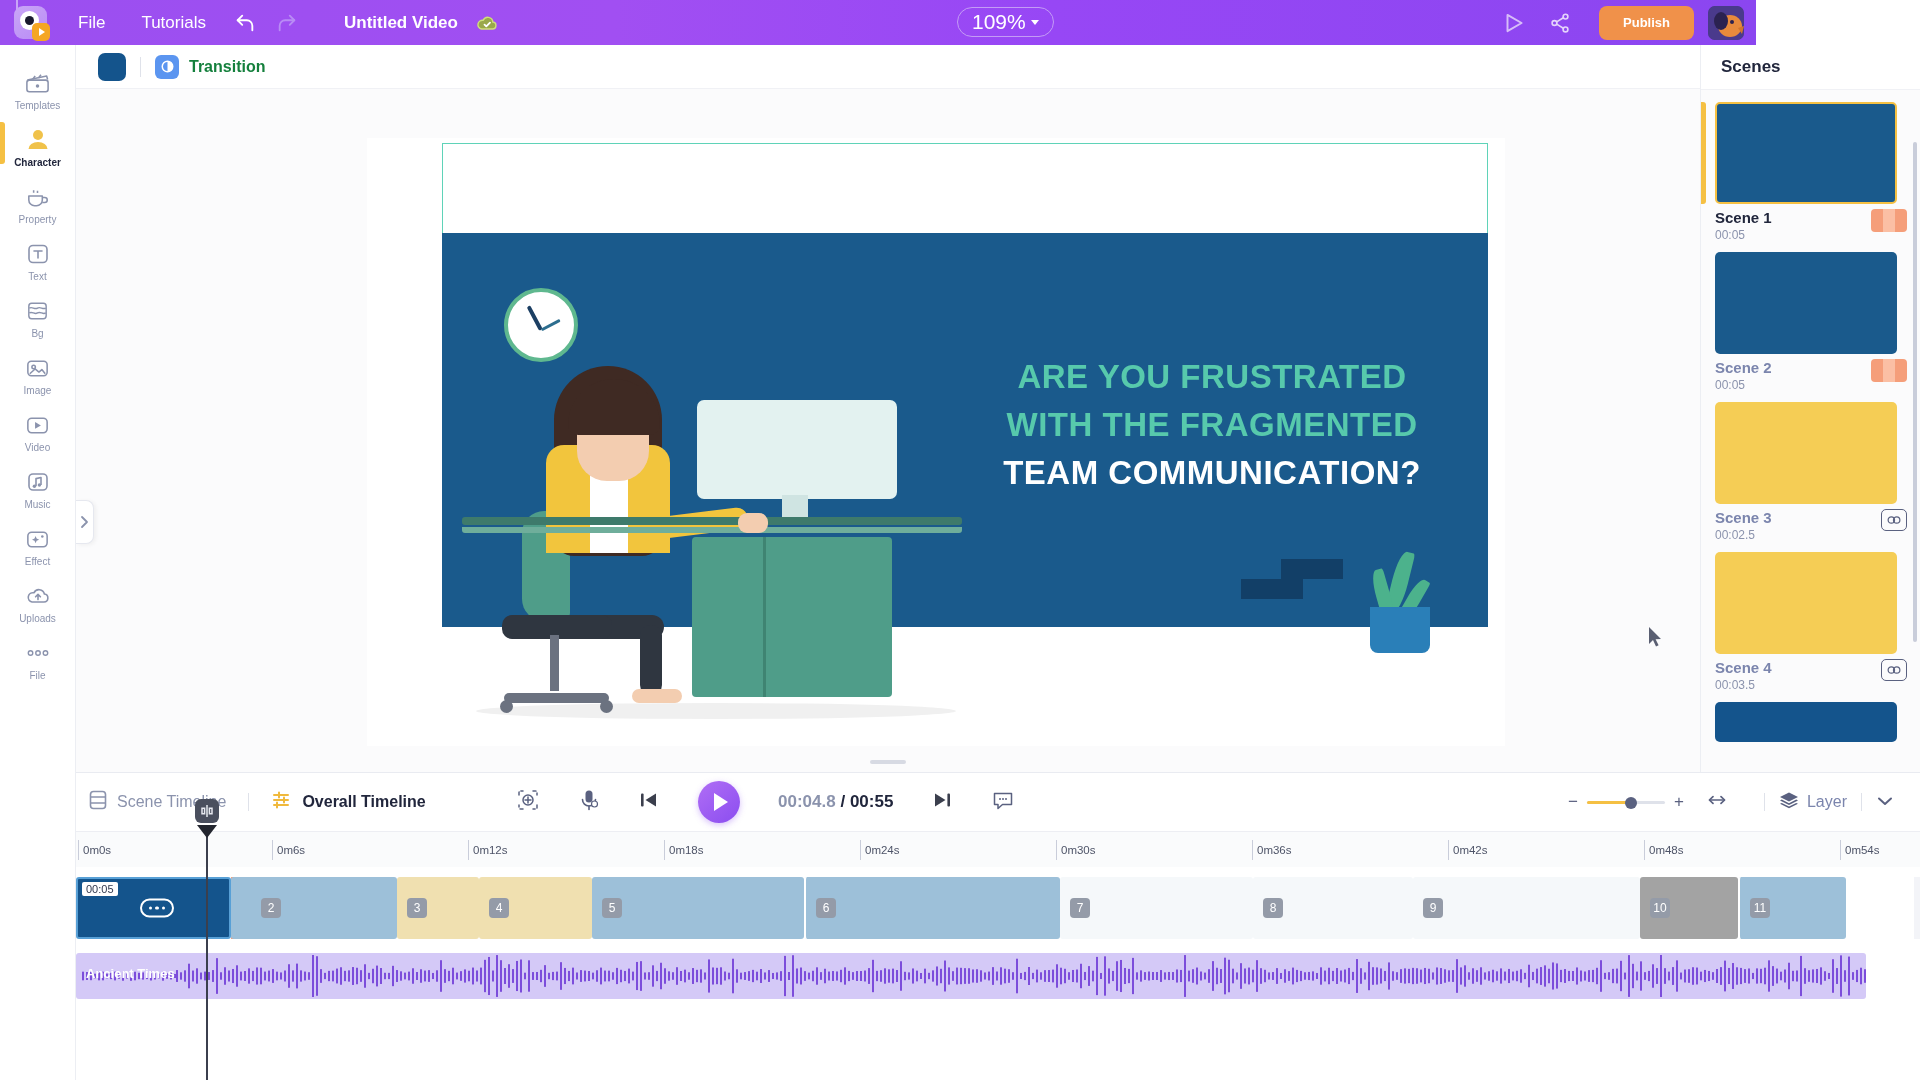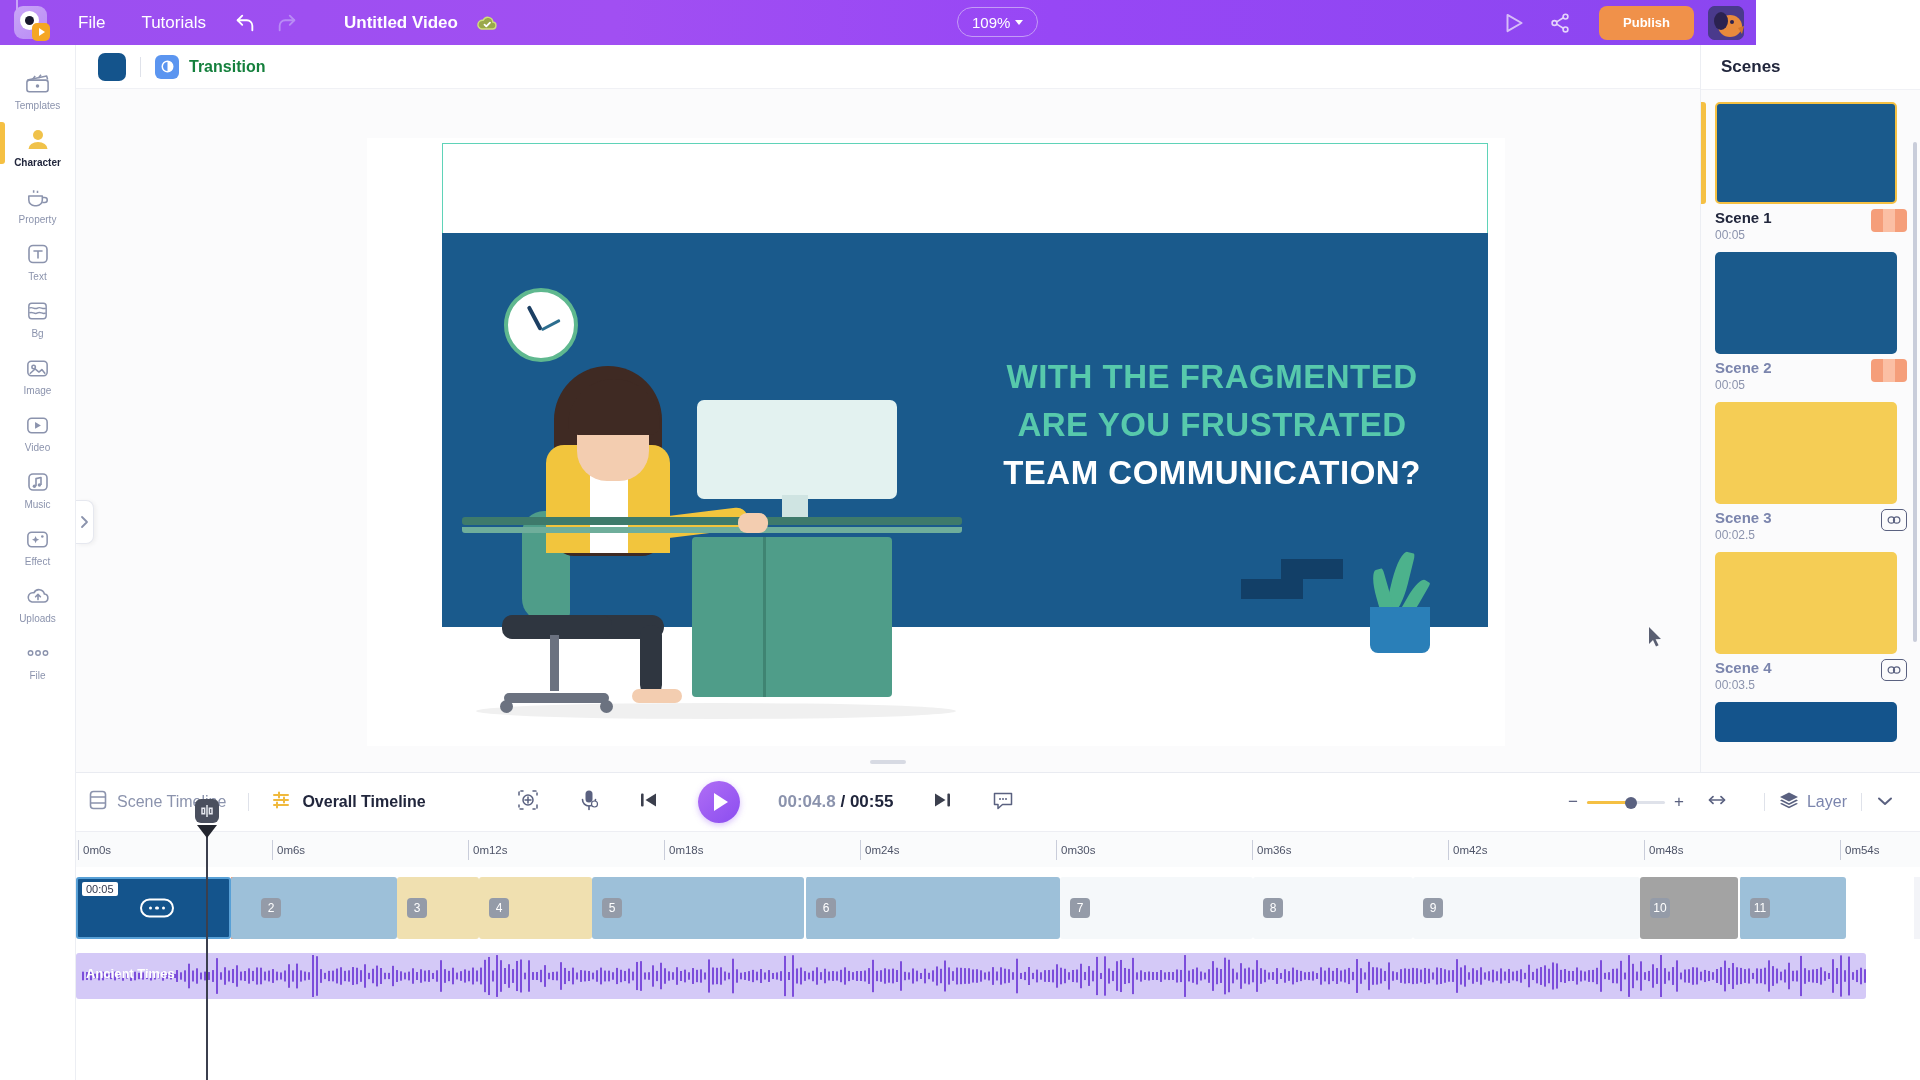--- a/index.html
+++ b/index.html
@@ -54,21 +54,21 @@
   .topbar-icon {
     width: 42px; height: 45px; display:flex; align-items:center; justify-content:center;
     cursor: pointer;
   }
   .doc-title {
     color: #ffffff; font-size: 17px; font-weight: bold; margin-left: 36px; white-space: nowrap;
   }
   .cloud-ok { margin-left: 16px; width: 26px; height: 26px; display:flex; align-items:center; justify-content:center;}
   .zoom-pill {
     position: absolute; left: 957px; top: 7px; height: 30px; padding: 0 14px;
-    border: 1.5px solid #c49bf5; border-radius: 16px; color: #fff; font-size: 15px;
+    border: 1.5px solid #c49bf5; border-radius: 16px; color: #fff; font-size: 21px;
     display: flex; align-items: center; gap: 5px; cursor: pointer;
   }
   .caret-dn { width:0;height:0;border-left:4px solid transparent;border-right:4px solid transparent;border-top:5px solid #fff; }
   .topbar-right { position: absolute; right: 0; top: 0; height: 45px; display: flex; align-items: center; gap: 4px; padding-right: 12px; }
   .publish-btn {
     background: #f0914a; color: #fff; font-size: 13px; font-weight: bold;
     border: none; border-radius: 8px; height: 34px; padding: 0 24px; cursor: pointer;
     margin: 0 10px 0 14px;
   }
   .avatar {
@@ -536,22 +536,22 @@
         <div class="cabinet"></div>
         <div class="cabinet-line"></div>
         <div class="monitor-body"></div>
         <div class="monitor-neck"></div>
         <div class="desk-top"></div>
         <div class="desk-top2"></div>
         <div class="char-hand"></div>
       </div>
 
       <div class="art-text">
+        <div class="art-line l1">ARE YOU FRUSTRATED</div>
         <div class="art-line l2">WITH THE FRAGMENTED</div>
-        <div class="art-line l1">ARE YOU FRUSTRATED</div>
         <div class="art-line l3">TEAM COMMUNICATION?</div>
       </div>
     </div>
 
     <div class="handle-bar"></div>
 
     <div class="cursor-arrow">
       <svg width="13" height="20" viewBox="0 0 13 20">
           <path d="M0 0 L0 17 L4 13 L7 19.5 L9.6 18.3 L6.6 12.2 L12 12 Z" fill="#5a5f72"></path>
         </svg>

